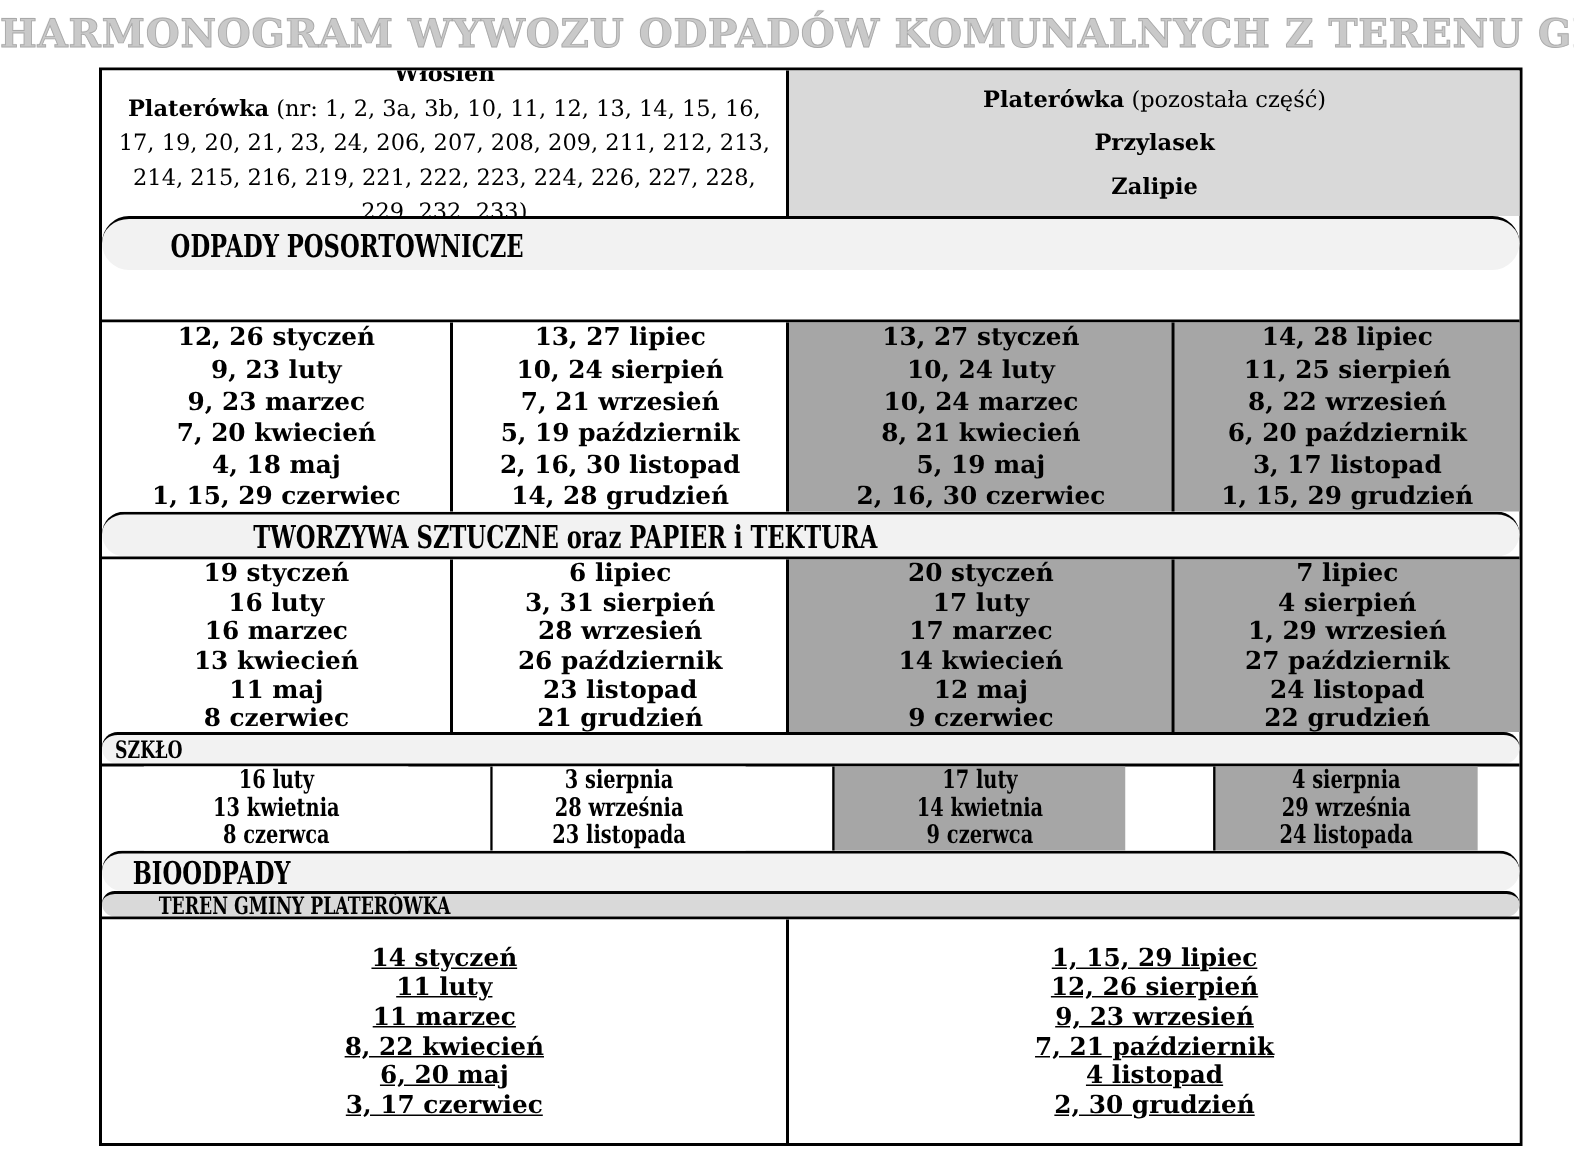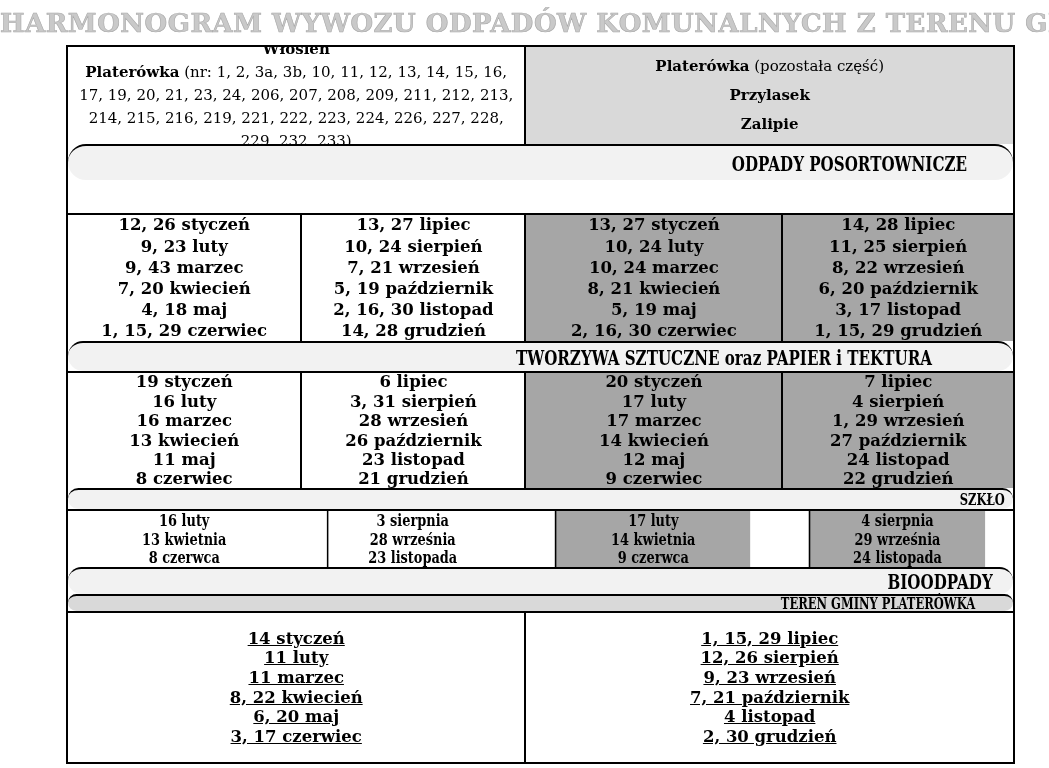--- a/index.html
+++ b/index.html
@@ -52,28 +52,28 @@
   .c4 { flex: 0 0 24.5%; }
   .half-l { flex: 0 0 48.3%; }
   .half-r { flex: 0 0 51.7%; }
 
   .bg-white { background: #ffffff; }
   .bg-gray  { background: var(--cell-gray, #a6a6a6); }
   .bg-light { background: var(--header-gray, #d9d9d9); }
   .bg-band  { background: var(--band-gray, #f2f2f2); }
 
   
-  .r-header { height: 97px; }
+  .r-header { height: 97px; justify-content: flex-end; }
   .r-header .cell { padding: 4px 10px; }
   .hline { font-size: 15px; line-height: 23px; }
   .r-header .half-r .hline { line-height: 29px; }
   .b { font-weight: bold; }
 
   
-  .band { justify-content: flex-end; align-items: center; text-align: center; border-radius: 18px; }
+  .band { justify-content: flex-start; align-items: center; text-align: center; border-radius: 18px; }
   .band-lg { height: 36px; }
   .band-md { height: 30px; padding-left: 20px; }
   .band-sm { height: 21px; }
   .band-bio { height: 27px; }
   .band-teren { height: 17px; }
   .cond {
     display: inline-block;
     transform: scaleX(0.72);
     transform-origin: 50% 50%;
     white-space: nowrap;
@@ -123,21 +123,21 @@
       </div>
     </div>
 
     <div class="row band band-lg bg-band">
       <span class="cond band-text-lg">ODPADY POSORTOWNICZE</span>
     </div>
     <div class="row r-dates1">
       <div class="cell c1 bg-white">
           <div class="dline">12, 26 styczeń</div>
           <div class="dline">9, 23 luty</div>
-          <div class="dline">9, 43 marzec</div>
+          <div class="dline">9, 23 marzec</div>
           <div class="dline">7, 20 kwiecień</div>
           <div class="dline">4, 18 maj</div>
           <div class="dline">1, 15, 29 czerwiec</div>
         </div>
       <div class="cell c2 bg-white">
           <div class="dline">13, 27 lipiec</div>
           <div class="dline">10, 24 sierpień</div>
           <div class="dline">7, 21 wrzesień</div>
           <div class="dline">5, 19 październik</div>
           <div class="dline">2, 16, 30 listopad</div>

